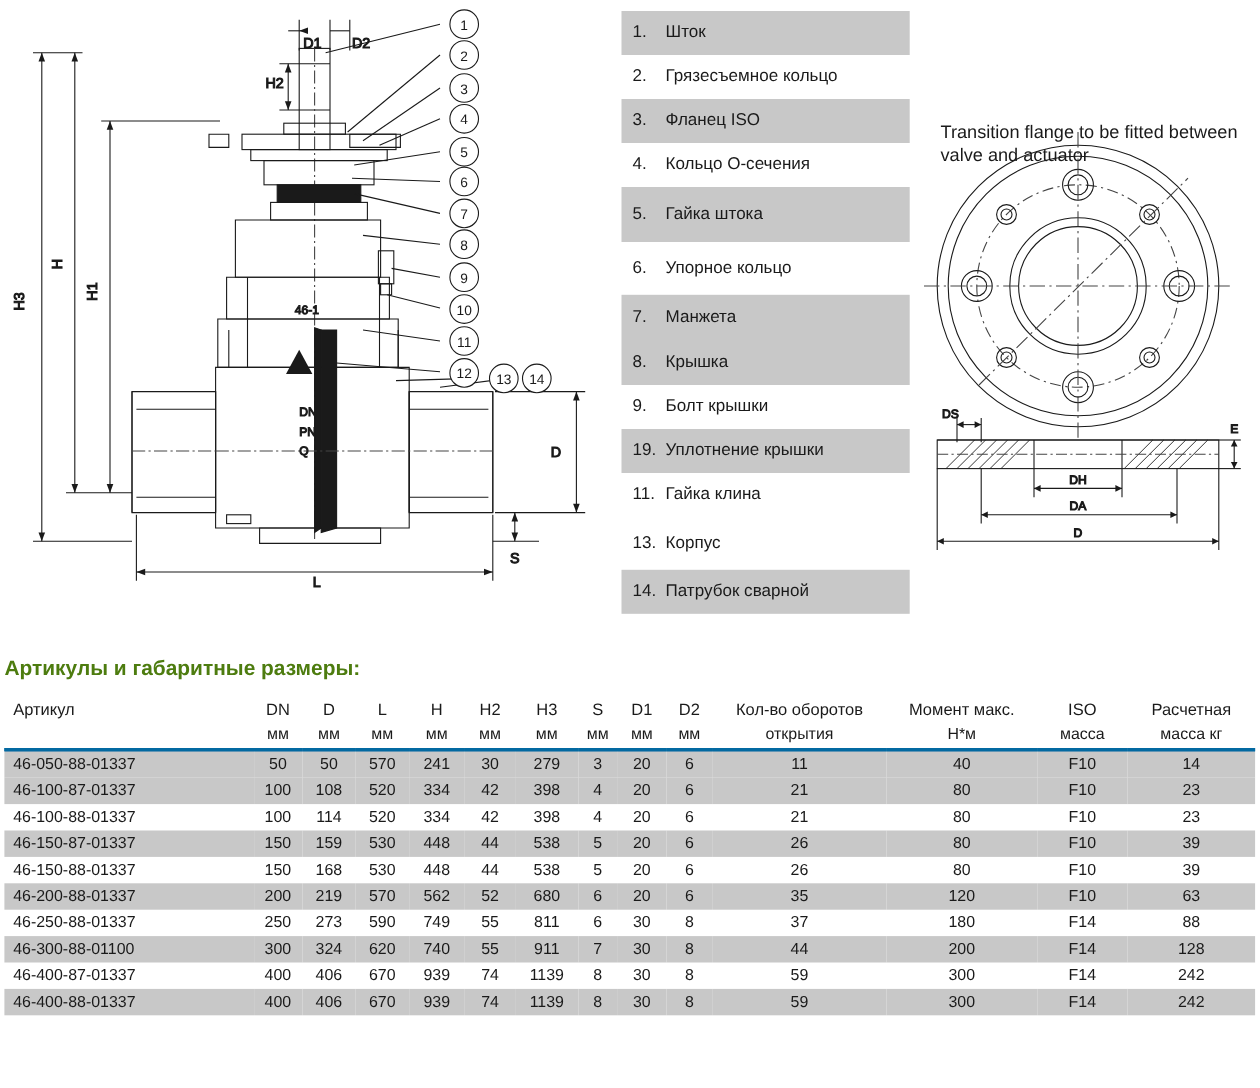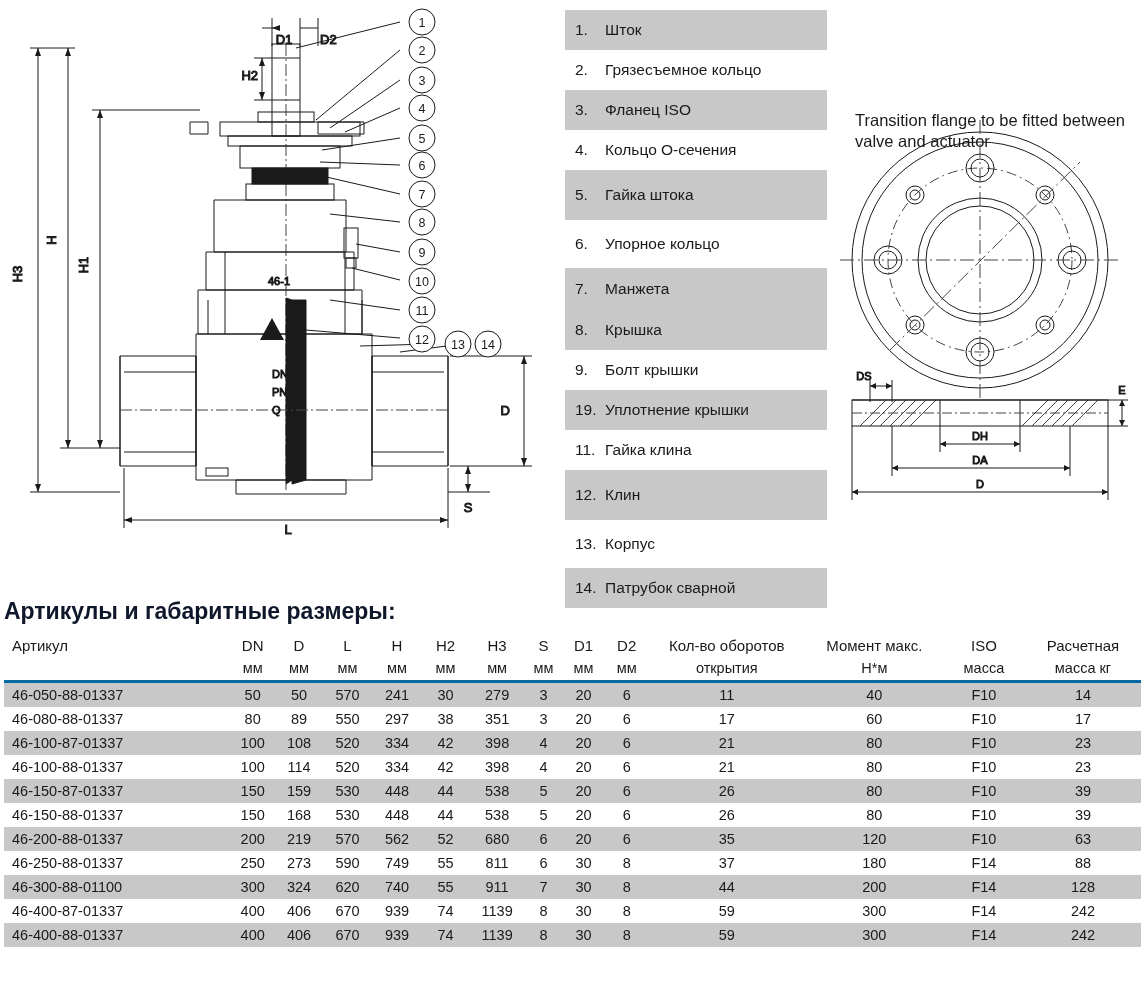--- a/index.html
+++ b/index.html
@@ -33,21 +33,21 @@
 
   .flange-note {
     position: absolute; left: 855px; top: 110px;
     font-size: 16.5px; line-height: 21px; color: #1a1a1a;
     width: 280px;
   }
 
   
   .table-title {
     position: absolute; left: 4px; top: 598px;
-    font-size: 23px; font-weight: bold; color: #0f172a;
+    font-size: 19px; font-weight: bold; color: #4d7c0f;
   }
   table.dims {
     position: absolute; left: 4px; top: 630px;
     width: 1137px;
     border-collapse: collapse;
     font-size: 14.5px;
   }
   table.dims th, table.dims td {
     padding: 0; text-align: center; font-weight: normal;
     height: 23px; line-height: 23px;
@@ -276,24 +276,20 @@
         <span class="lbl">Болт крышки</span>
       </div>
       <div class="legend-row shaded">
         <span class="num">19.</span>
         <span class="lbl">Уплотнение крышки</span>
       </div>
       <div class="legend-row">
         <span class="num">11.</span>
         <span class="lbl">Гайка клина</span>
       </div>
-      <div class="legend-row shaded" style="height:50px">
-        <span class="num">12.</span>
-        <span class="lbl">Клин</span>
-      </div>
       <div class="legend-row" style="height:48px">
         <span class="num">13.</span>
         <span class="lbl">Корпус</span>
       </div>
       <div class="legend-row shaded">
         <span class="num">14.</span>
         <span class="lbl">Патрубок сварной</span>
       </div>
     </div>
 
@@ -442,36 +438,20 @@
         <td>30</td>
         <td>279</td>
         <td>3</td>
         <td>20</td>
         <td>6</td>
         <td>11</td>
         <td>40</td>
         <td>F10</td>
         <td>14</td>
       </tr>
-      <tr>
-        <td class="col-art">46-080-88-01337</td>
-        <td>80</td>
-        <td>89</td>
-        <td>550</td>
-        <td>297</td>
-        <td>38</td>
-        <td>351</td>
-        <td>3</td>
-        <td>20</td>
-        <td>6</td>
-        <td>17</td>
-        <td>60</td>
-        <td>F10</td>
-        <td>17</td>
-      </tr>
       <tr class="shaded">
         <td class="col-art">46-100-87-01337</td>
         <td>100</td>
         <td>108</td>
         <td>520</td>
         <td>334</td>
         <td>42</td>
         <td>398</td>
         <td>4</td>
         <td>20</td>

